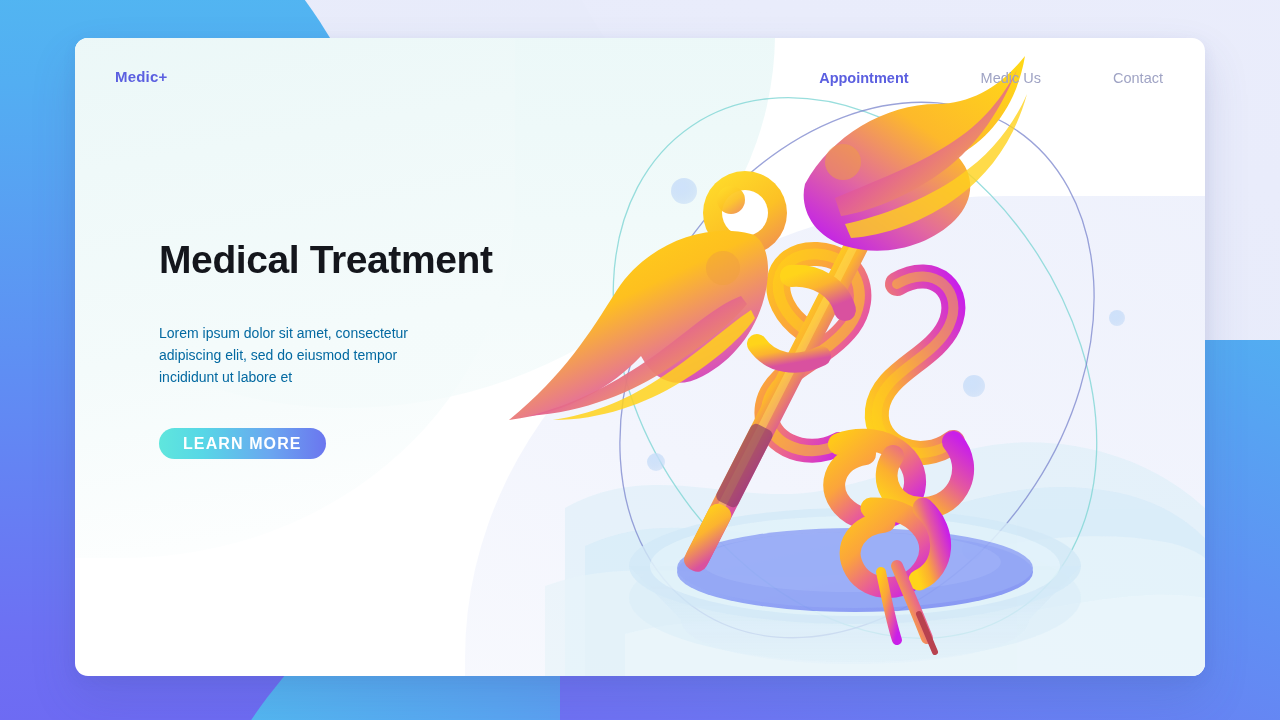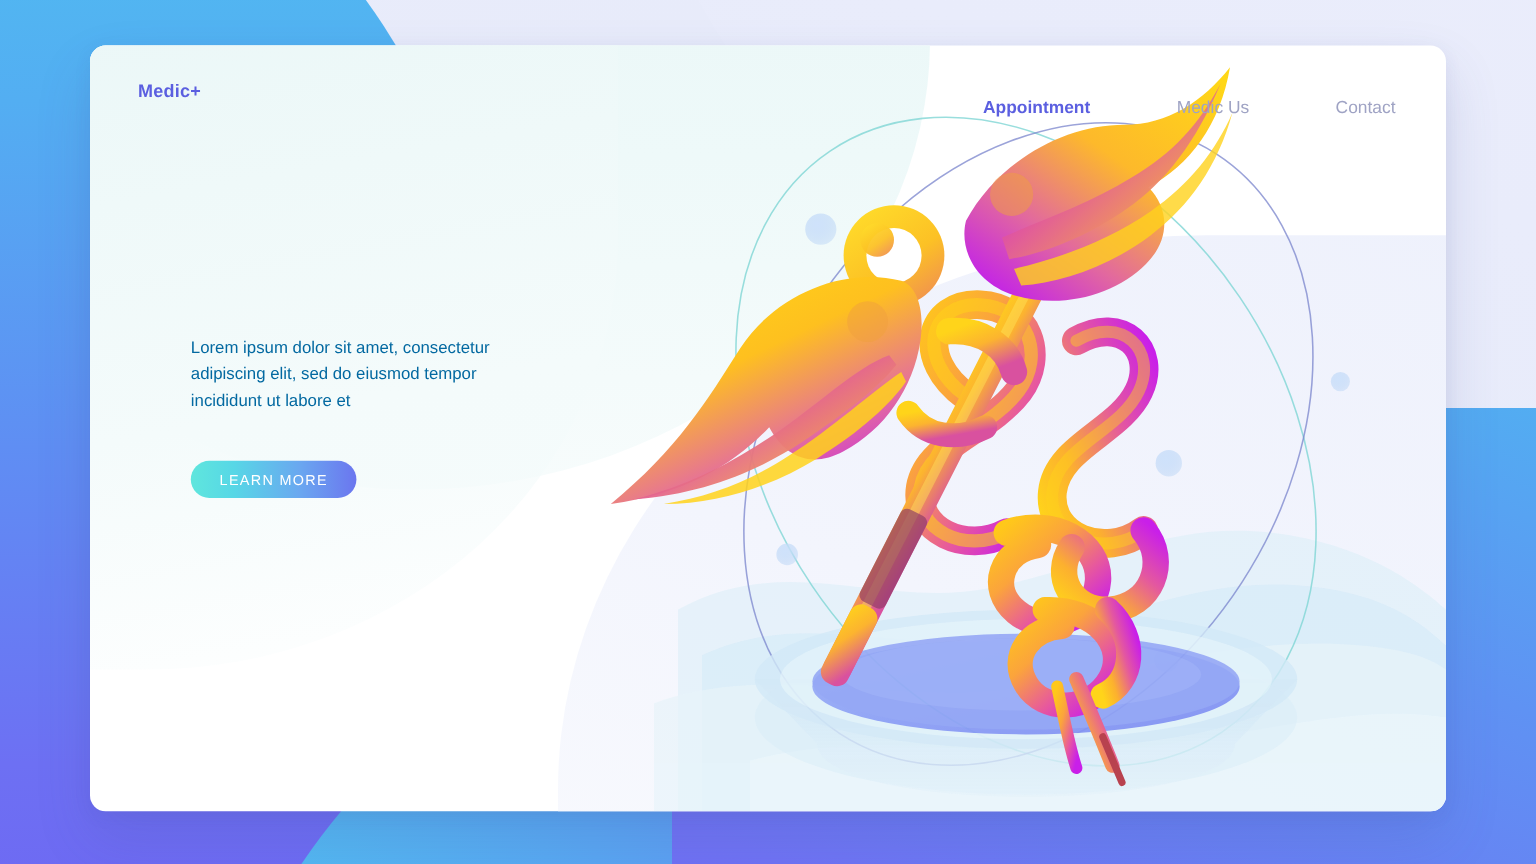--- a/index.html
+++ b/index.html
@@ -123,21 +123,20 @@
     align-items: center;
     gap: 0;
   }
   .nav-item {
     font-size: 14.5px;
     color: #9fa3c4;
     padding: 4px 0;
     margin-left: 72px;
     cursor: pointer;
     white-space: nowrap;
-    margin-top: 12px;
   }
   .nav-item.active {
     color: #5b5fe0;
     font-weight: bold;
   }
 
   
   .hero-text { position: absolute; left: 84px; top: 200px; width: 330px; }
   .hero-title {
     font-size: 39px;
@@ -159,22 +158,22 @@
     margin-top: 40px;
     display: inline-flex;
     align-items: center;
     justify-content: center;
     height: 31px;
     padding: 0 24px;
     border: none;
     border-radius: 40px;
     background: linear-gradient(90deg,#5fe6dd 0%, #57d7e6 26%, #6aa7f0 66%, #6b76ef 100%);
     color: #ffffff;
-    font-size: 12px;
-    font-weight: normal;
+    font-size: 16px;
+    font-weight: bold;
     letter-spacing: 1.1px;
     font-family: "Liberation Sans", sans-serif;
     cursor: pointer;
   }
 
   
   .illus {
     position: absolute;
     left: 430px; top: 0;
     width: 700px; height: 638px;
@@ -359,18 +358,19 @@
 
     <div class="logo">Medic+</div>
 
     <div class="nav">
       <div class="nav-item active">Appointment</div>
       <div class="nav-item">Medic Us</div>
       <div class="nav-item">Contact</div>
     </div>
 
     <div class="hero-text">
+      <h1 class="hero-title">Medical Treatment</h1>
       <p class="hero-para">Lorem ipsum dolor sit amet, consectetur adipiscing elit, sed do eiusmod tempor incididunt ut labore et</p>
       <button class="cta">LEARN MORE</button>
     </div>
 
   </div>
 </div>
 
 </body></html>

